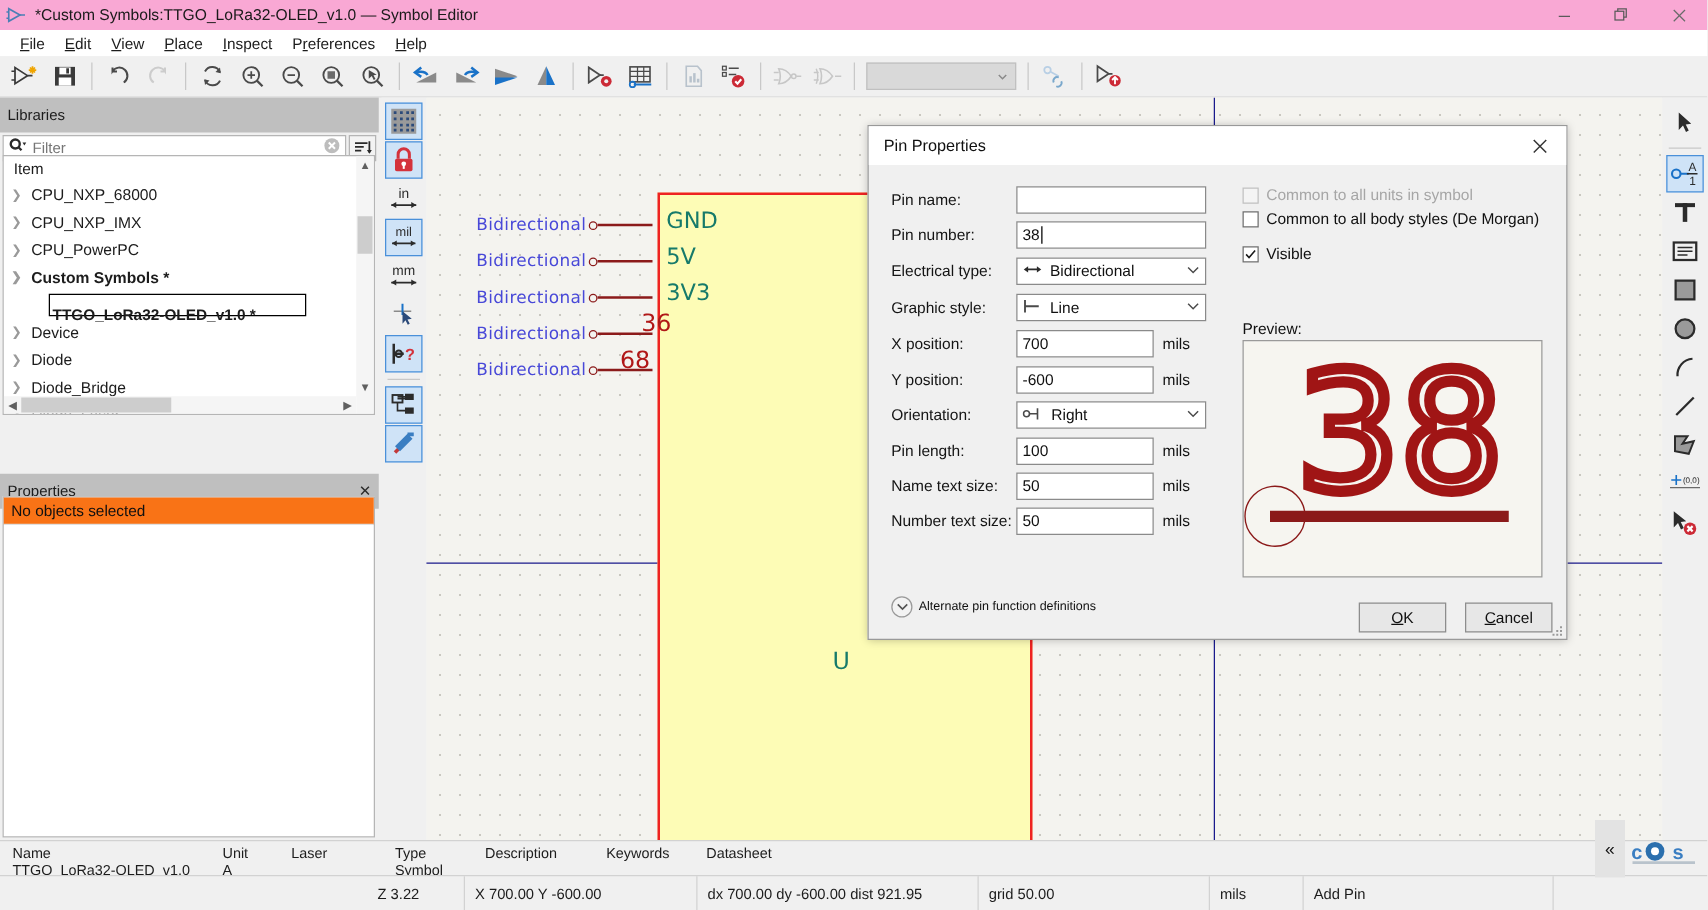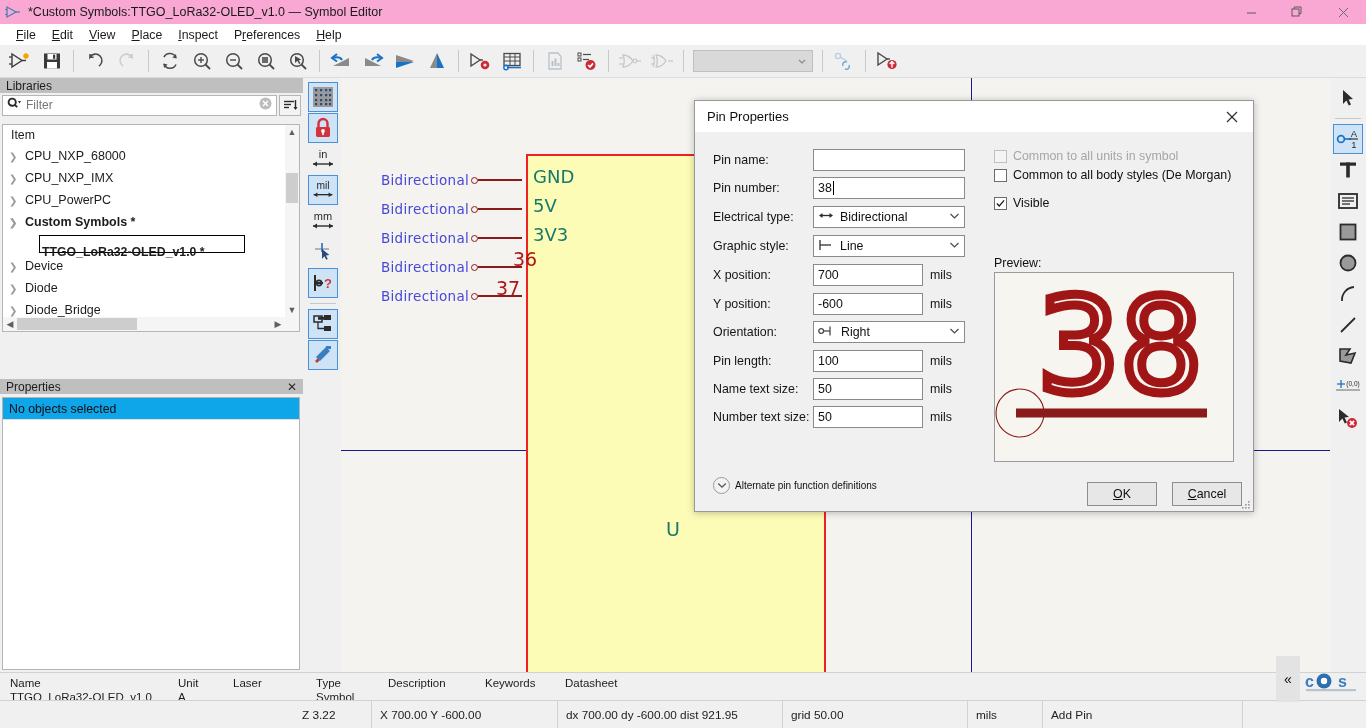--- a/index.html
+++ b/index.html
@@ -42,21 +42,21 @@
   .tb-btn { width: 32px; height: 31px; display: flex; align-items: center; justify-content: center; }
   .tb-sep { width: 1px; height: 22px; background: #c8c8c8; margin: 0 5px; }
   .tb-combo {
     width: 120px; height: 22px; background: #d9d9d9; border: 1px solid #c0c0c0;
     display: flex; align-items: center; justify-content: flex-end; padding-right: 5px; margin: 0 4px;
   }
 
   
   .left-col { position: absolute; left: 0; top: 78px; width: 303px; bottom: 56px; background: #f0f0f0; }
   .panel-title {
-    height: 15px; background: #bfbfbf; display: flex; align-items: center;
+    height: 28px; background: #bfbfbf; display: flex; align-items: center;
     padding: 0 6px; font-size: 12px; color: #1c1c1c;
   }
   .panel-title .x { margin-left: auto; font-size: 12px; color: #2a2a2a; }
 
   .filter-row { display: flex; align-items: center; height: 24px; padding: 2px 2px 2px 2px; gap: 2px; }
   .filter-box {
     flex: 1; height: 21px; background: #fff; border: 1px solid #b5b5b5;
     display: flex; align-items: center; padding: 0 4px; gap: 4px;
   }
   .filter-box .ph { color: #767676; font-size: 12px; }
@@ -80,21 +80,21 @@
   .vscroll .thumb { position: absolute; left: 1px; width: 12px; top: 48px; height: 30px; background: #cdcdcd; }
   .hscroll { position: absolute; left: 0; right: 14px; bottom: 0; height: 14px; background: #f5f5f5;
              display: flex; align-items: center; }
   .hscroll .arr { width: 14px; text-align: center; color: #606060; font-size: 9px; }
   .hscroll .thumb { height: 12px; width: 120px; background: #cdcdcd; }
 
   .props-panel { position: absolute; left: 0; top: 301px; right: 0; bottom: 0; }
   .props-body { position: absolute; left: 2px; right: 3px; top: 18px; bottom: 2px;
                 background: #fff; border: 1px solid #b5b5b5; }
   .props-empty { height: 22px; display: flex; align-items: center; padding-left: 6px;
-                 font-size: 12.3px; background: #0ea5e9; border-bottom: 1px solid #e0e0e0; }
+                 font-size: 12.3px; background: #f97316; border-bottom: 1px solid #e0e0e0; }
 
   
   .vtool-left { position: absolute; left: 305px; top: 78px; width: 36px; bottom: 56px;
                 background: #f0f0f0; padding-top: 3px; }
   .vt-btn { width: 30px; height: 30px; margin: 1px 3px; display: flex; align-items: center; justify-content: center; }
   .vt-btn.on { background: #cfe3f7; border: 1px solid #4a90d9; }
   .vt-sep { height: 1px; background: #c8c8c8; margin: 5px 5px; }
 
   
   .canvas { position: absolute; left: 341px; top: 78px; right: 36px; bottom: 56px;
@@ -615,21 +615,21 @@
       <span class="pin-label">Bidirectional</span>
       <span class="pin-circle"></span>
       <span class="pin-line"></span>
     </div>
 
     <div class="pin-name" style="left:192px; top:88px;">GND</div>
     <div class="pin-name" style="left:192px; top:117px;">5V</div>
     <div class="pin-name" style="left:192px; top:146px;">3V3</div>
 
     <div class="pin-num" style="left:172px; top:170px;">36</div>
-    <div class="pin-num" style="left:155px; top:199px;">37</div>
+    <div class="pin-num" style="left:155px; top:199px;">68</div>
 
     <div class="ref-u" style="left:325px; top:440px;">U</div>
   </div>
 
   <div class="vtool-right">
     <div class="vt-btn">
       <svg width="20" height="20" viewBox="0 0 20 20">
         <path d="M5 2 L5 16 L8.4 12.4 L10.8 17.6 L13 16.4 L10.6 11.6 L15 11 Z" fill="#2b2b2b"></path>
       </svg>
     </div>

